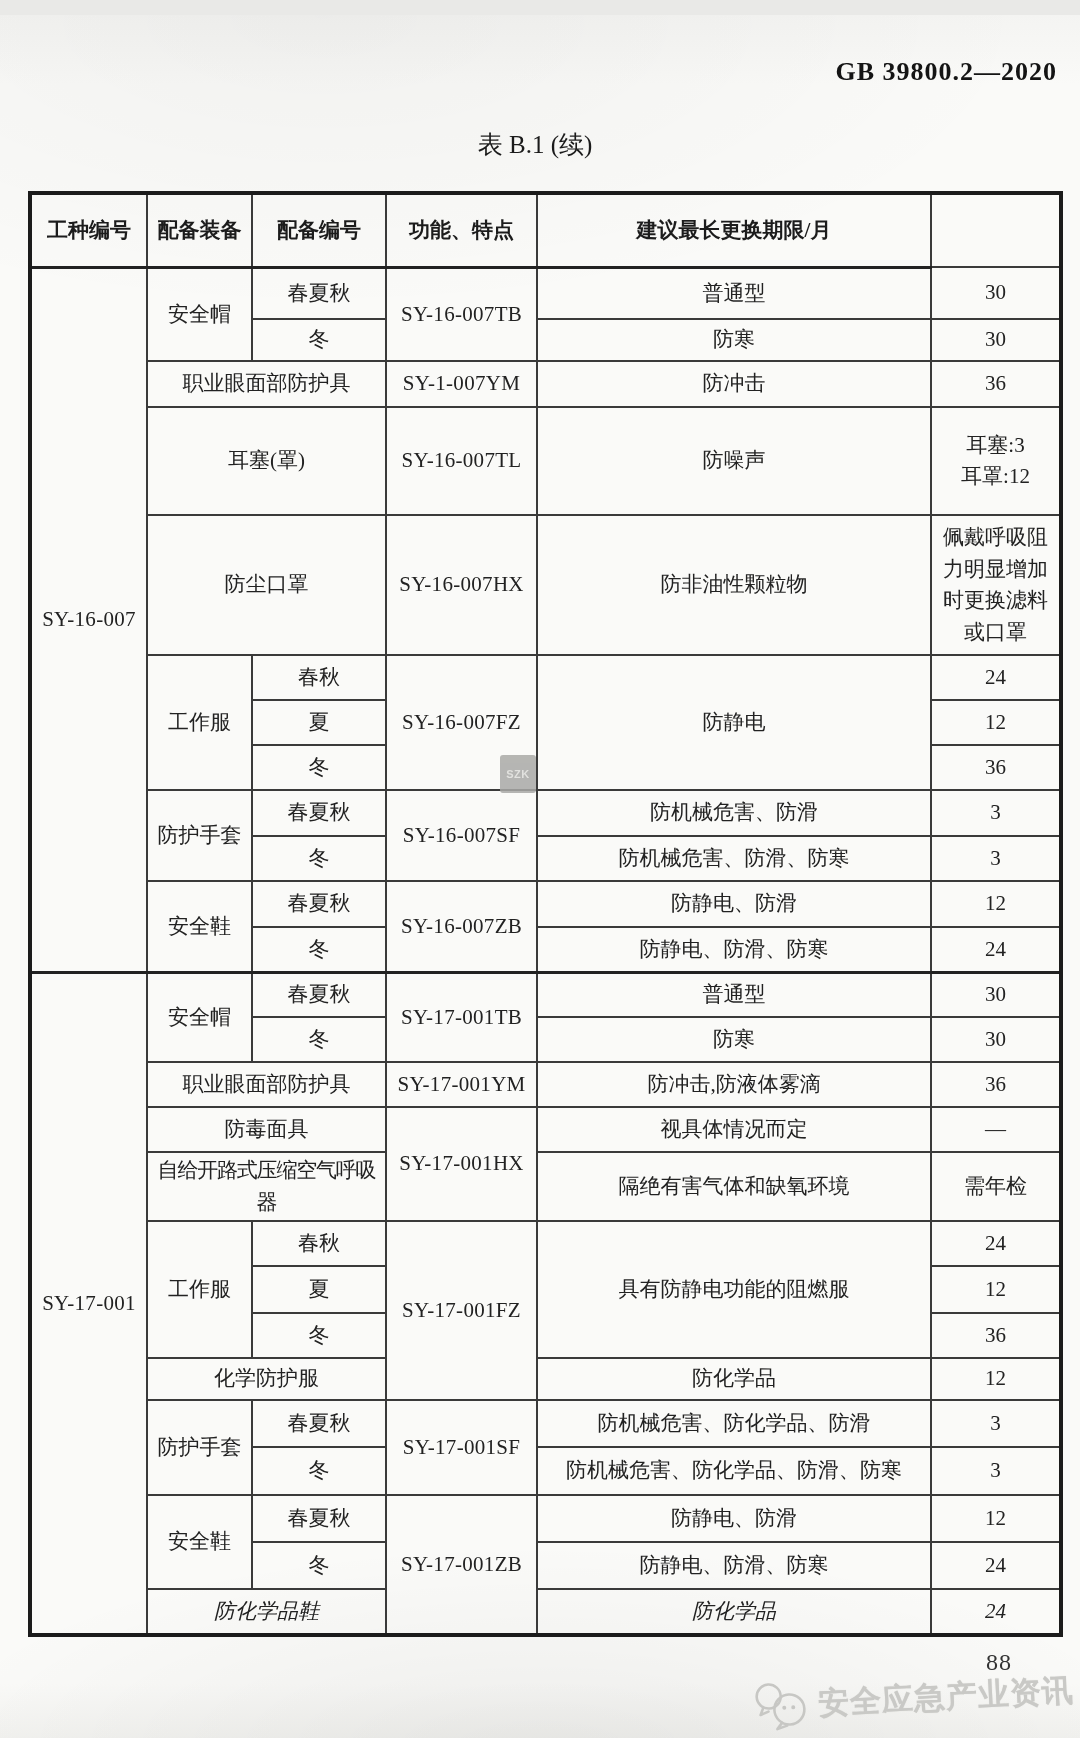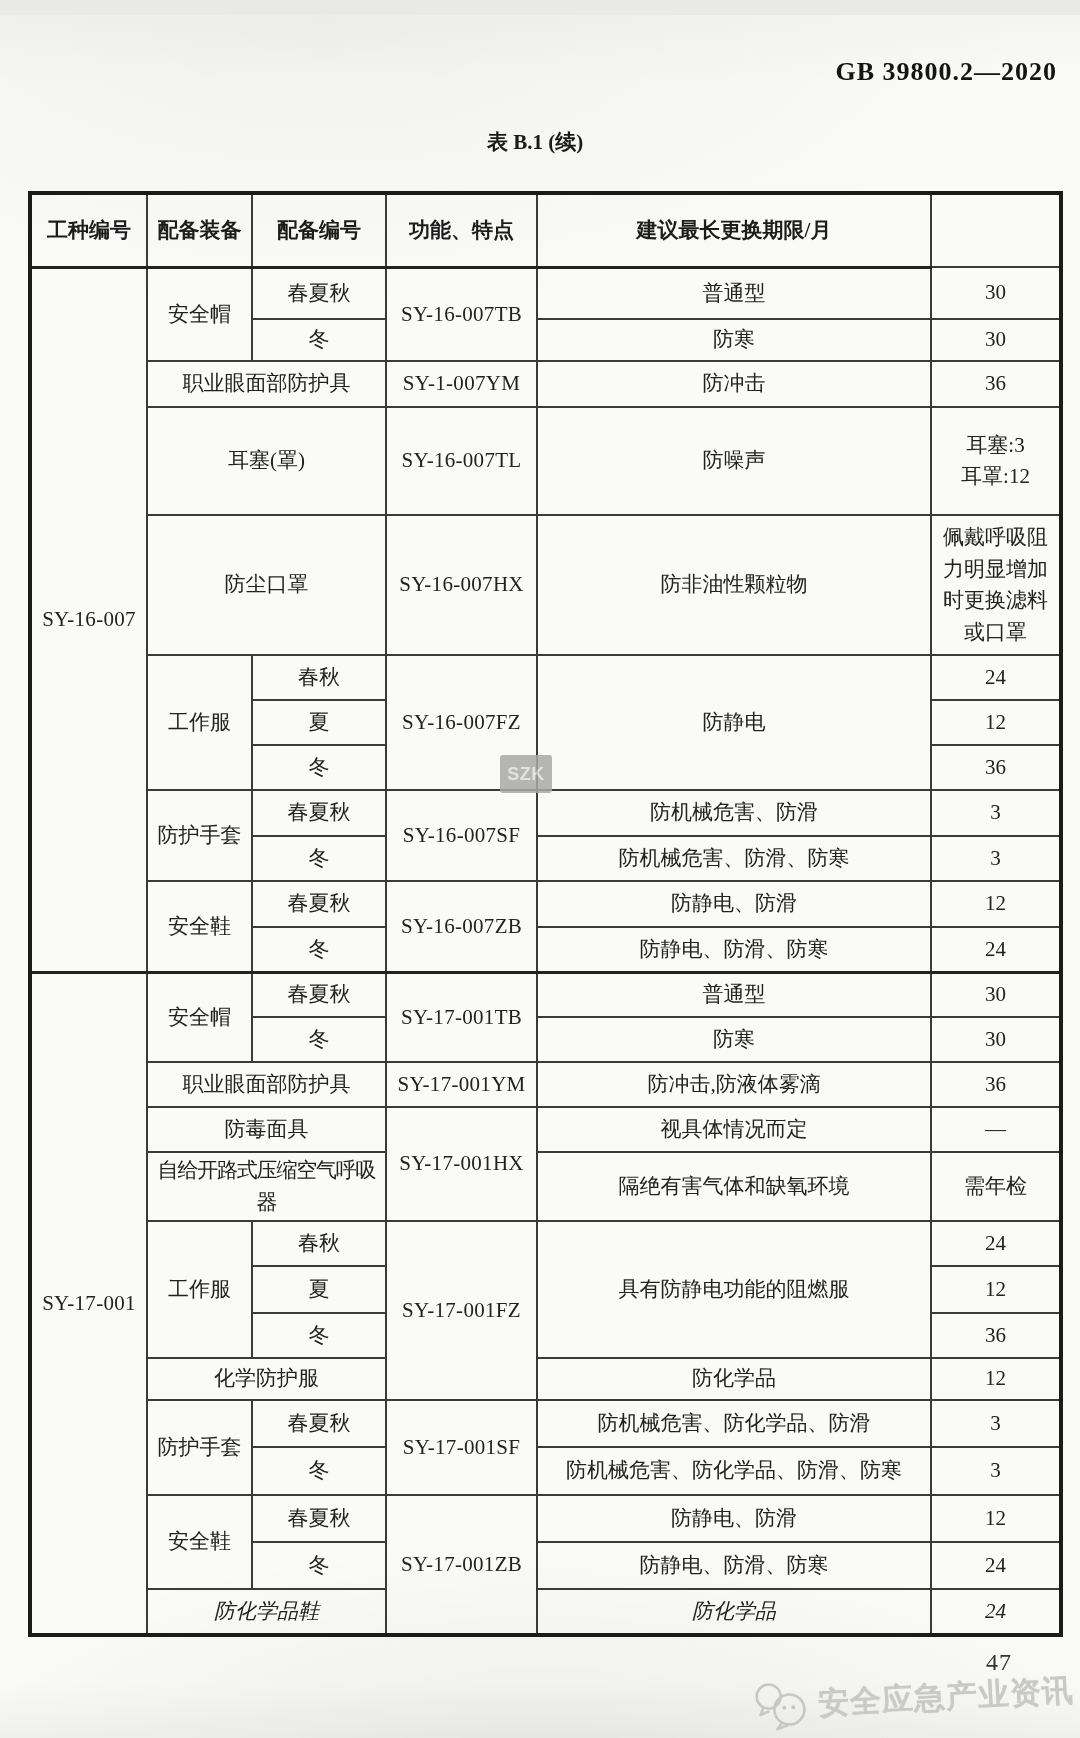--- a/index.html
+++ b/index.html
@@ -11,21 +11,21 @@
       linear-gradient(180deg,#f4f4f2 0%, #fafaf8 4%, #fafaf8 96%, #efefec 100%);
     font-family:"Liberation Serif","DejaVu Serif",serif;
     color:#1f1f1f;
   }
   .std-code{
     position:absolute;top:42px;right:23px;
     font-size:26px;font-weight:bold;letter-spacing:1px;color:#141414;
   }
   .table-title{
     position:absolute;top:113px;left:535px;transform:translateX(-50%);
-    font-size:21px;font-weight:bold;white-space:nowrap;color:#1a1a1a;
+    font-size:25px;font-weight:normal;white-space:nowrap;color:#1a1a1a;
   }
   table.gb{
     position:absolute;left:28px;top:176px;width:1031px;
     border-collapse:collapse;table-layout:fixed;
     border:4px solid #1b1b1b;
   }
   table.gb th, table.gb td{
     border:2px solid #3a3a3a;
     font-size:21px;line-height:1.5;
     text-align:center;vertical-align:middle;
@@ -34,24 +34,24 @@
     overflow:hidden;
   }
   table.gb thead th{border-bottom:3px solid #222;font-weight:600;color:#1c1c1c;}
   table.gb tr.sec td{border-top:3px solid #222;}
   td.al{text-align:left;padding-left:12px;}
   td.idc{font-size:20px;letter-spacing:.3px;}
   td.codec{font-size:20px;letter-spacing:.3px;font-family:Liberation Serif, serif;}
   td.wrapcell{font-size:19px;text-align:left;padding:4px 5px;line-height:2.05;}
   td.tight{font-size:20px;letter-spacing:-1.2px;padding:2px 1px;}
   .szk-mark{
-    position:absolute;left:500px;top:740px;width:52px;height:38px;
+    position:absolute;left:500px;top:740px;width:36px;height:38px;
     background:#a9a9a7;border-radius:3px;opacity:.85;
     display:flex;align-items:center;justify-content:center;
-    font-family:"Liberation Sans",sans-serif;font-size:18px;font-weight:bold;
+    font-family:"Liberation Sans",sans-serif;font-size:11px;font-weight:bold;
     color:#dededb;letter-spacing:.5px;
   }
   .page-number{
     position:absolute;left:986px;top:1634px;
     font-size:24px;color:#333;letter-spacing:1px;
   }
   .watermark{
     position:absolute;left:752px;top:1658px;
     display:flex;align-items:center;gap:8px;
     color:#c7c7c4;transform:rotate(-3deg);
@@ -237,21 +237,21 @@
         <tr style="height: 46px; font-style: italic;">
           <td colspan="2" class="">防化学品鞋</td>
           <td class="al">防化学品</td>
           <td class="">24</td>
         </tr>
       </tbody>
   </table>
 
   <div class="szk-mark">SZK</div>
 
-  <div class="page-number">47</div>
+  <div class="page-number">88</div>
 
   <div class="watermark">
     <svg width="58" height="52" viewBox="0 0 58 52" fill="none" stroke="#c7c7c4" stroke-width="2.6" stroke-linecap="round" stroke-linejoin="round">
       <circle cx="17" cy="16" r="12"></circle>
       <path d="M11 27 l-3 7 l8 -3"></path>
       <circle cx="37" cy="30" r="15"></circle>
       <circle cx="32" cy="28" r="2" fill="#c7c7c4" stroke="none"></circle>
       <circle cx="41" cy="28" r="2" fill="#c7c7c4" stroke="none"></circle>
       <path d="M29 43 l-5 6 l10 -3"></path>
     </svg>

